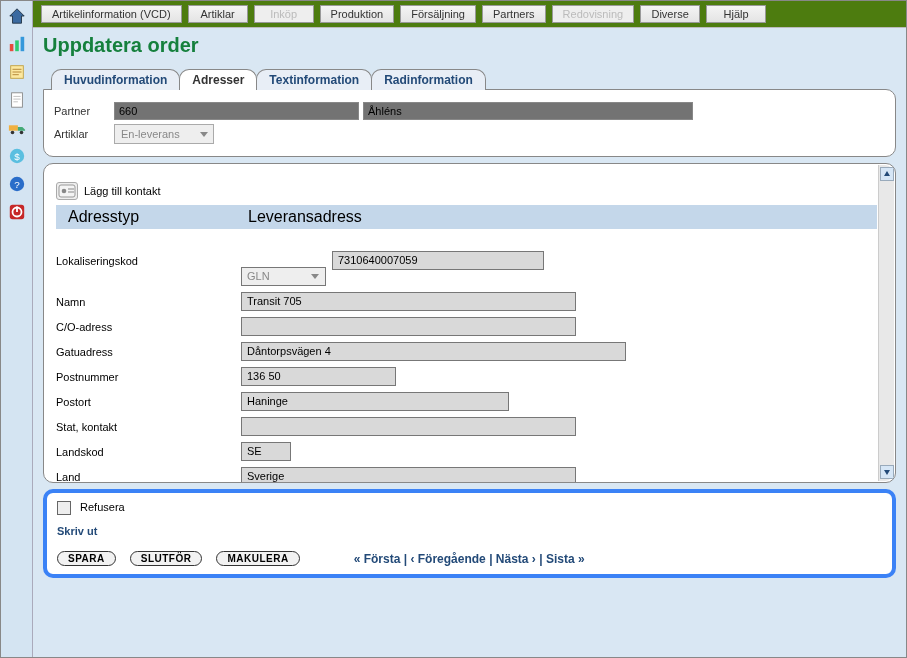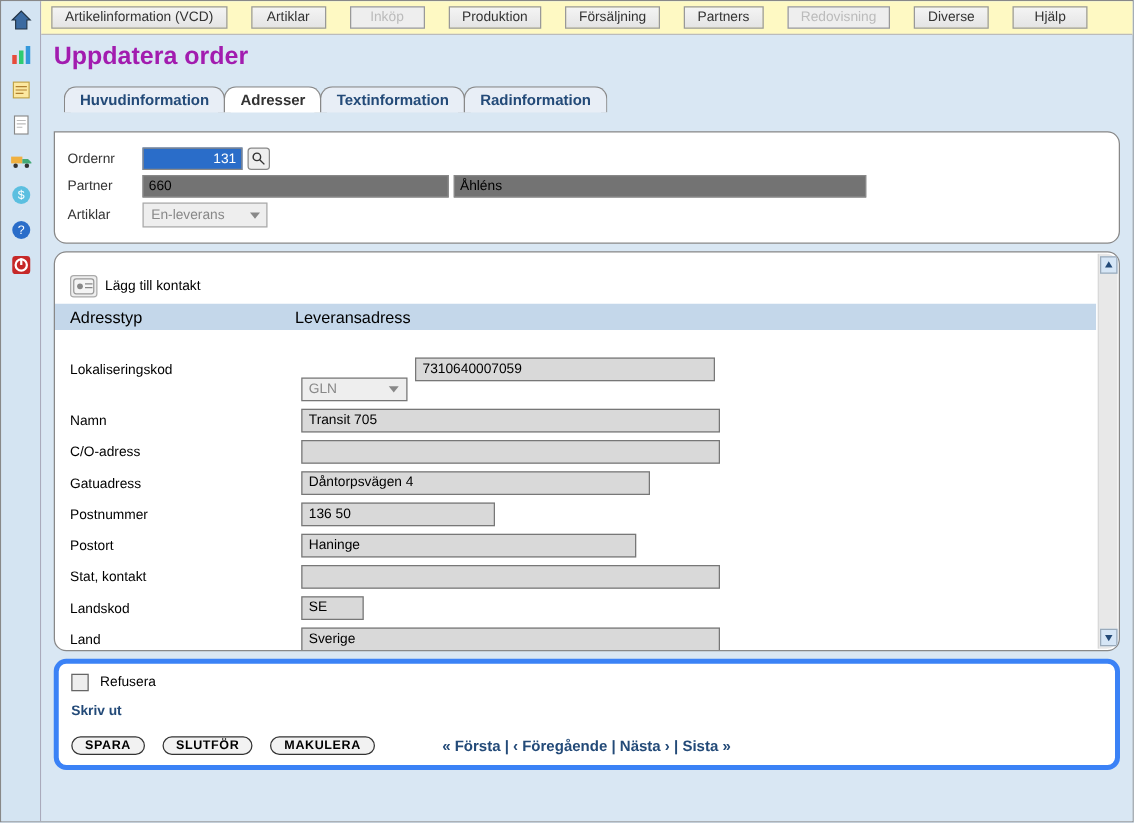--- a/index.html
+++ b/index.html
@@ -36,23 +36,23 @@
     justify-content: center;
   }
   .main-area {
     flex: 1;
     display: flex;
     flex-direction: column;
     background: #d9e7f3;
   }
   .top-menu {
     display: flex;
-    gap: 19px;
+    gap: 6px;
     padding: 4px 8px;
-    background: #fef9c3;
+    background: #4d7c0f;
     border-bottom: 1px solid #bbb;
     align-items: flex-end;
   }
   .menu-btn {
     background: linear-gradient(#f4f4f4,#e4e4e4);
     border: 1px solid #999;
     padding: 2px 10px;
     font-size: 11px;
     color: #333;
     cursor: pointer;
@@ -62,25 +62,25 @@
   .menu-btn.disabled { color: #bbb; background:#eee; cursor:default;}
   .path-line {
     padding: 10px 10px 4px 10px;
     color: #2a4a78;
     font-size: 12px;
   }
   .page-title {
     padding: 6px 10px;
     font-size: 20px;
     font-weight: bold;
-    color: #a21caf;
+    color: #15803d;
   }
   .tabs {
     display: flex;
-    margin: 6px 10px 16px 18px;
+    margin: 6px 10px 0 18px;
     align-items: flex-start;
   }
   .tab {
     padding: 3px 12px;
     border: 1px solid #888;
     border-bottom: none;
     background: #e8eef6;
     color: #234a78;
     font-weight: bold;
     font-size: 12px;
@@ -170,21 +170,22 @@
     border-bottom:1px solid #fff;
   }
   .contact-icon{
     width:22px;height:18px;border:1px solid #aaa;background:#eee;border-radius:3px;
     display:flex;align-items:center;justify-content:center;font-size:9px;color:#555;
   }
   .blue-band{
     background:#c4d7ea;
     display:flex;
     padding:3px 8px 3px 12px;
-    font-size:13px;
+    font-size:16px;
+    margin-left:12px;
   }
   .blue-band .c1{width:180px;}
   .grid{
     display:grid;
     grid-template-columns: 185px 1fr;
     row-gap:6px;
     padding:6px 8px 6px 12px;
     align-items:center;
   }
   .grid label{font-size:11px;}
@@ -292,30 +293,20 @@
 
     <div class="tabs">
       <div class="tab">Huvudinformation</div>
       <div class="tab active">Adresser</div>
       <div class="tab">Textinformation</div>
       <div class="tab">Radinformation</div>
     </div>
 
     <div class="panel top">
       <div class="form-row">
-        <div class="form-label">Ordernr</div>
-        <div class="text-input sel" style="width:80px">131</div>
-        <div class="lookup-btn">
-          <svg viewBox="0 0 16 16" width="12" height="12">
-              <circle cx="6" cy="6" r="4" fill="none" stroke="#333" stroke-width="1.5"></circle>
-              <line x1="9" y1="9" x2="14" y2="14" stroke="#333" stroke-width="1.5"></line>
-            </svg>
-        </div>
-      </div>
-      <div class="form-row">
         <div class="form-label">Partner</div>
         <div class="text-input" style="width:245px">660</div>
         <div class="text-input" style="width:330px">Åhléns</div>
       </div>
       <div class="form-row">
         <div class="form-label">Artiklar</div>
         <div class="dropdown" style="width:100px">En-leverans</div>
       </div>
     </div>
 
@@ -332,31 +323,31 @@
           <span>Lägg till kontakt</span>
         </div>
         <div class="blue-band">
           <div class="c1">Adresstyp</div>
           <div>Leveransadress</div>
         </div>
         <div class="grid">
           <label>Lokaliseringskod</label>
           <div class="df-row">
             <div class="df sel-dd" style="width:85px">GLN</div>
-            <div class="df" style="width:240px">7310640007059</div>
+            <div class="df" style="width:212px">7310640007059</div>
           </div>
 
           <label>Namn</label>
           <div class="df" style="width:335px">Transit 705</div>
 
           <label>C/O-adress</label>
           <div class="df" style="width:335px"></div>
 
           <label>Gatuadress</label>
-          <div class="df" style="width:279px">Dåntorpsvägen 4</div>
+          <div class="df" style="width:385px">Dåntorpsvägen 4</div>
 
           <label>Postnummer</label>
           <div class="df" style="width:155px">136 50</div>
 
           <label>Postort</label>
           <div class="df" style="width:268px">Haninge</div>
 
           <label>Stat, kontakt</label>
           <div class="df" style="width:335px"></div>
 

